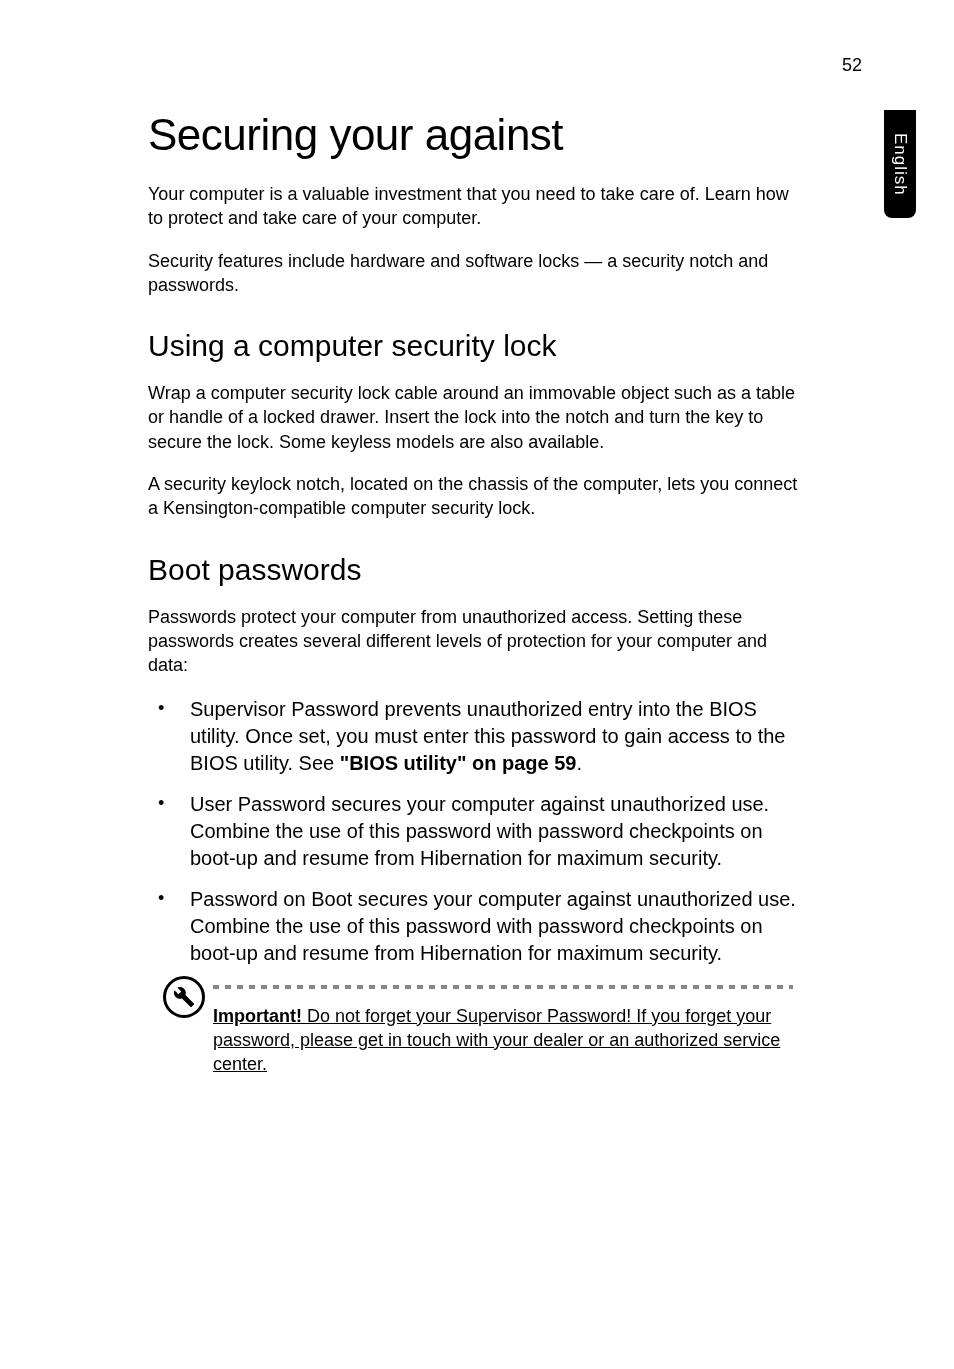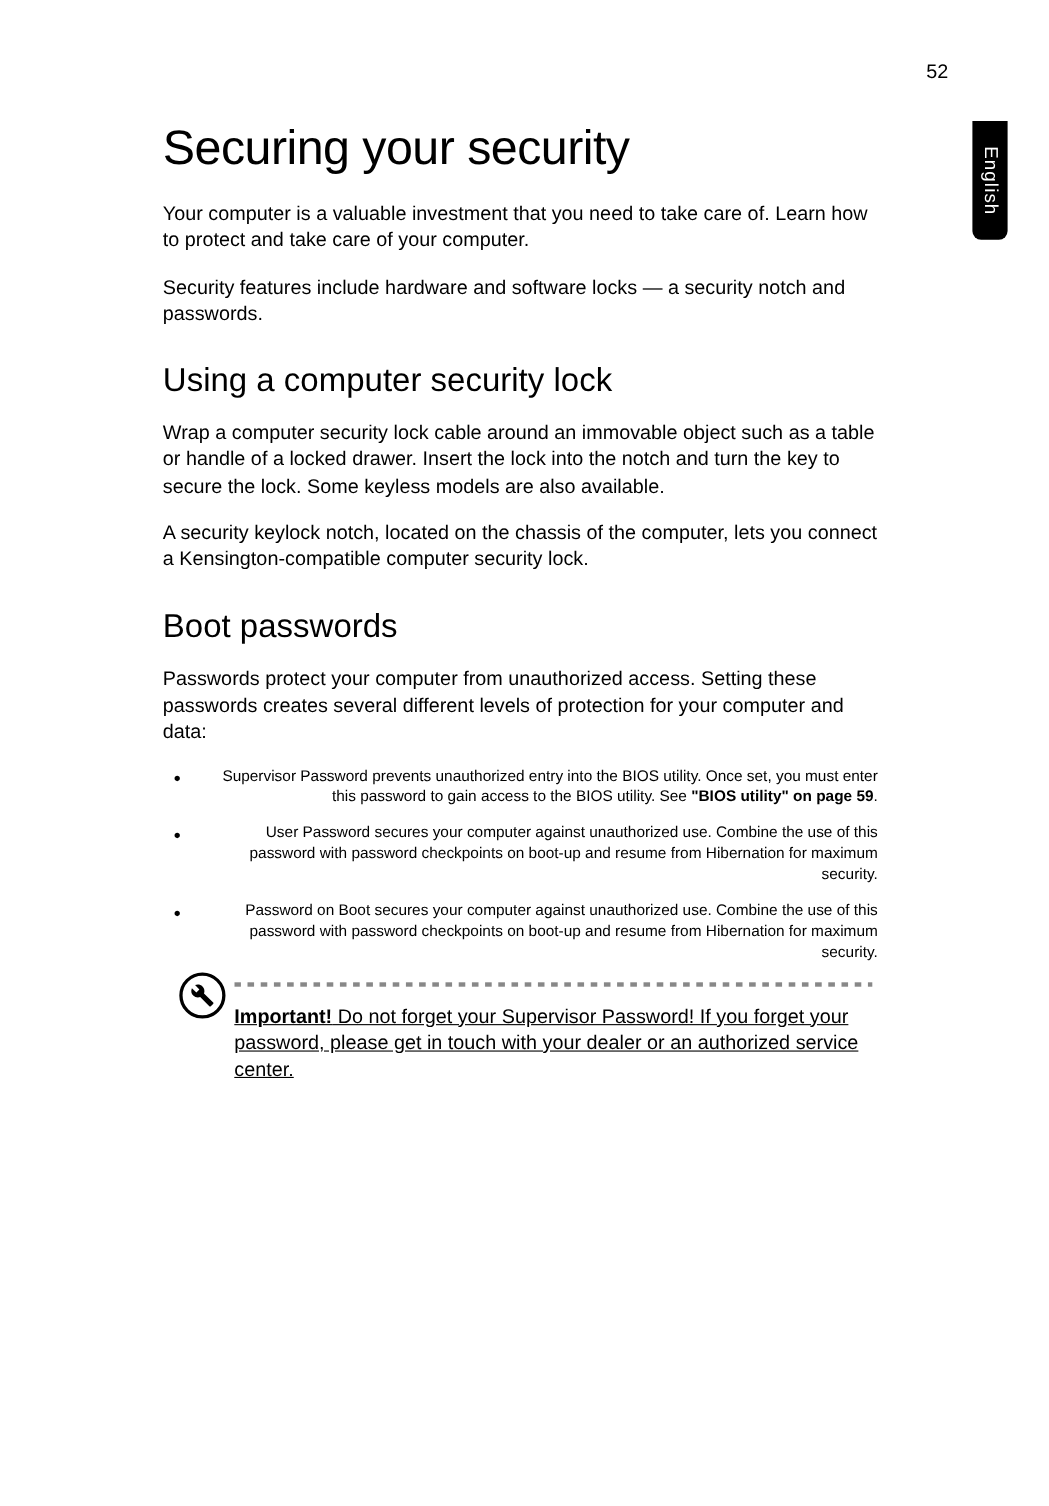--- a/index.html
+++ b/index.html
@@ -60,26 +60,25 @@
     p {
       font-size: 18px;
       line-height: 1.35;
       margin-bottom: 18px;
     }
     ul {
       list-style: none;
       margin-bottom: 10px;
     }
     li {
-      font-size: 14px;
+      font-size: 20px;
       line-height: 1.35;
       padding-left: 42px;
       position: relative;
       margin-bottom: 14px;
-      text-align: right;
     }
     li::before {
       content: "•";
       position: absolute;
       left: 10px;
       top: 0;
       font-size: 18px;
     }
     .bold {
       font-weight: bold;
@@ -126,21 +125,21 @@
 </head>
 <body>
 
 <div class="page-number">52</div>
 
 <div class="side-tab">
   <span class="side-tab-text">English</span>
 </div>
 
 <div class="content">
-  <h1>Securing your security</h1>
+  <h1>Securing your against</h1>
   <p>Your computer is a valuable investment that you need to take care of. Learn how to protect and take care of your computer.</p>
   <p>Security features include hardware and software locks — a security notch and passwords.</p>
 
   <h2>Using a computer security lock</h2>
   <p>Wrap a computer security lock cable around an immovable object such as a table or handle of a locked drawer. Insert the lock into the notch and turn the key to secure the lock. Some keyless models are also available.</p>
   <p>A security keylock notch, located on the chassis of the computer, lets you connect a Kensington-compatible computer security lock.</p>
 
   <h2>Boot passwords</h2>
   <p>Passwords protect your computer from unauthorized access. Setting these passwords creates several different levels of protection for your computer and data:</p>
 

